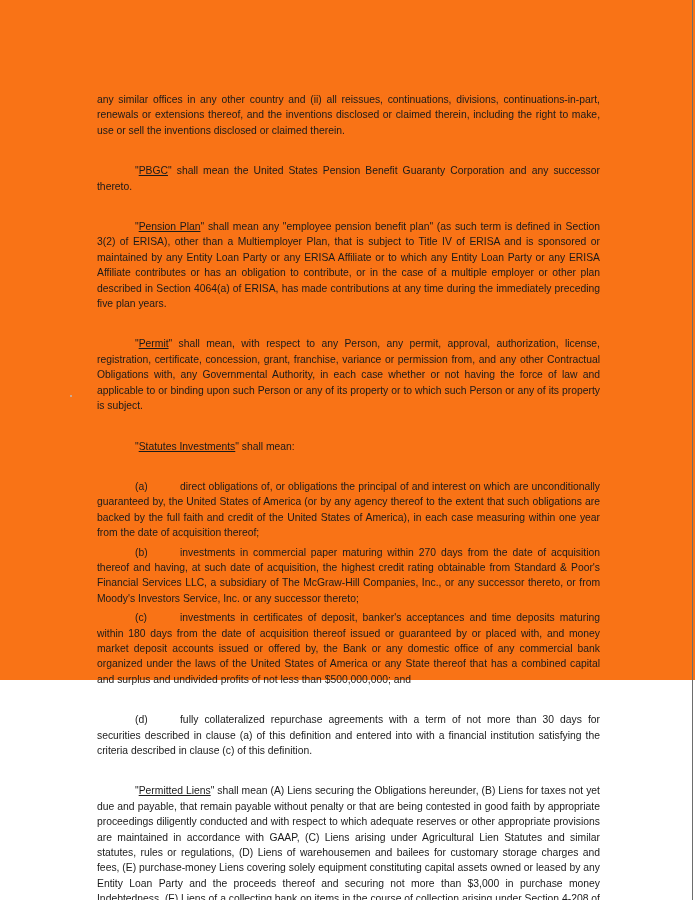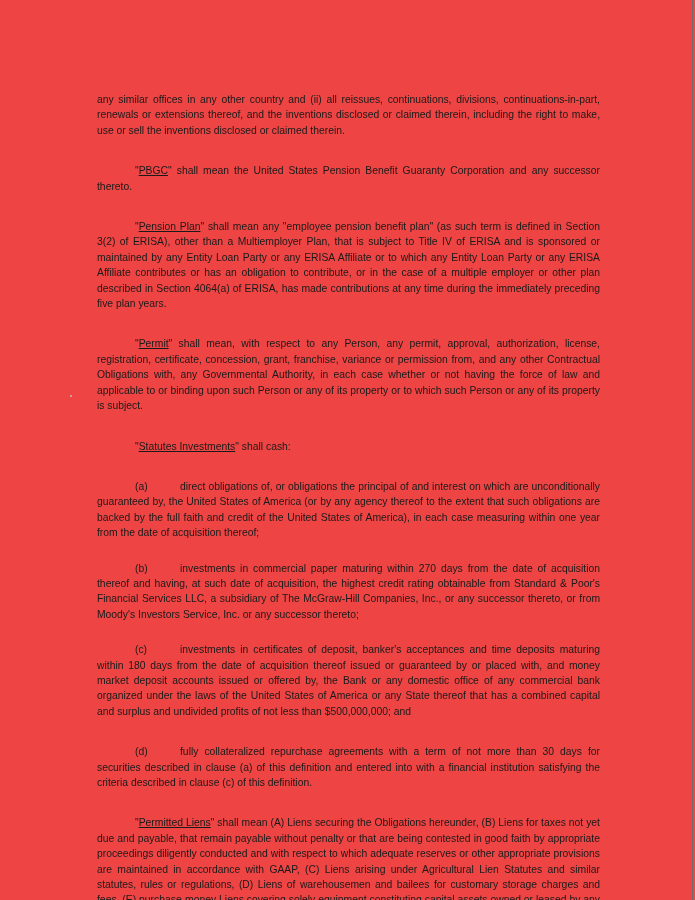--- a/index.html
+++ b/index.html
@@ -12,22 +12,22 @@
     height: 900px;
     position: relative;
     overflow: hidden;
     font-family: "Liberation Sans", sans-serif;
     color: #1a1a1a;
   }
   .page {
     position: absolute;
     left: 0; top: 0;
     width: 695px;
-    height: 900px;
-    background: #ef4444;
+    height: 680px;
+    background: #f97316;
   }
   .right-edge {
     position: absolute;
     top: 0;
     right: 2px;
     width: 1px;
     height: 900px;
     background: #6d6d6d;
   }
   .margin-speck {
@@ -48,21 +48,21 @@
   .para {
     margin: 0;
     font-size: 10.35px;
     line-height: 15.4px;
     text-align: justify;
     text-align-last: left;
   }
   .indent { text-indent: 38px; }
   .u { text-decoration: underline; text-underline-offset: 1px; }
   .gap-2 { margin-top: 25px; }
-  .gap-s { margin-top: 20px; }
+  .gap-s { margin-top: 4px; }
   .label {
     display: inline-block;
     width: 45px;
     text-indent: 0;
   }
 </style>
 </head>
 <body>
 
 <div class="page">
@@ -72,21 +72,21 @@
   <div class="content">
 
     <p class="para">any similar offices in any other country and (ii) all reissues, continuations, divisions, continuations-in-part, renewals or extensions thereof, and the inventions disclosed or claimed therein, including the right to make, use or sell the inventions disclosed or claimed therein.</p>
 
     <p class="para indent gap-2"><span>"</span><span class="u">PBGC</span><span>"</span><span> shall mean the United States Pension Benefit Guaranty Corporation and any successor thereto.</span></p>
 
     <p class="para indent gap-2"><span>"</span><span class="u">Pension Plan</span><span>"</span><span> shall mean any "employee pension benefit plan" (as such term is defined in Section 3(2) of ERISA), other than a Multiemployer Plan, that is subject to Title IV of ERISA and is sponsored or maintained by any Entity Loan Party or any ERISA Affiliate or to which any Entity Loan Party or any ERISA Affiliate contributes or has an obligation to contribute, or in the case of a multiple employer or other plan described in Section 4064(a) of ERISA, has made contributions at any time during the immediately preceding five plan years.</span></p>
 
     <p class="para indent gap-2"><span>"</span><span class="u">Permit</span><span>"</span><span> shall mean, with respect to any Person, any permit, approval, authorization, license, registration, certificate, concession, grant, franchise, variance or permission from, and any other Contractual Obligations with, any Governmental Authority, in each case whether or not having the force of law and applicable to or binding upon such Person or any of its property or to which such Person or any of its property is subject.</span></p>
 
-    <p class="para indent gap-2"><span>"</span><span class="u">Statutes Investments</span><span>"</span><span> shall cash:</span></p>
+    <p class="para indent gap-2"><span>"</span><span class="u">Statutes Investments</span><span>"</span><span> shall mean:</span></p>
 
     <p class="para indent gap-2"><span class="label">(a)</span><span>direct obligations of, or obligations the principal of and interest on which are unconditionally guaranteed by, the United States of America (or by any agency thereof to the extent that such obligations are backed by the full faith and credit of the United States of America), in each case measuring within one year from the date of acquisition thereof;</span></p>
 
     <p class="para indent gap-s"><span class="label">(b)</span><span>investments in commercial paper maturing within 270 days from the date of acquisition thereof and having, at such date of acquisition, the highest credit rating obtainable from Standard &amp; Poor's Financial Services LLC, a subsidiary of The McGraw-Hill Companies, Inc., or any successor thereto, or from Moody's Investors Service, Inc. or any successor thereto;</span></p>
 
     <p class="para indent gap-s"><span class="label">(c)</span><span>investments in certificates of deposit, banker's acceptances and time deposits maturing within 180 days from the date of acquisition thereof issued or guaranteed by or placed with, and money market deposit accounts issued or offered by, the Bank or any domestic office of any commercial bank organized under the laws of the United States of America or any State thereof that has a combined capital and surplus and undivided profits of not less than $500,000,000; and</span></p>
 
     <p class="para indent gap-2"><span class="label">(d)</span><span>fully collateralized repurchase agreements with a term of not more than 30 days for securities described in clause (a) of this definition and entered into with a financial institution satisfying the criteria described in clause (c) of this definition.</span></p>
 
     <p class="para indent gap-2"><span>"</span><span class="u">Permitted Liens</span><span>"</span><span> shall mean (A) Liens securing the Obligations hereunder, (B) Liens for taxes not yet due and payable, that remain payable without penalty or that are being contested in good faith by appropriate proceedings diligently conducted and with respect to which adequate reserves or other appropriate provisions are maintained in accordance with GAAP, (C) Liens arising under Agricultural Lien Statutes and similar statutes, rules or regulations, (D) Liens of warehousemen and bailees for customary storage charges and fees, (E) purchase-money Liens covering solely equipment constituting capital assets owned or leased by any Entity Loan Party and the proceeds thereof and securing not more than $3,000 in purchase money Indebtedness, (F) Liens of a collecting bank on items in the course of collection arising under Section 4-208 of the Code, (G) pledges or cash deposits made in the ordinary course of business (i) in connection with workers' compensation, unemployment insurance or other types</span></p>

